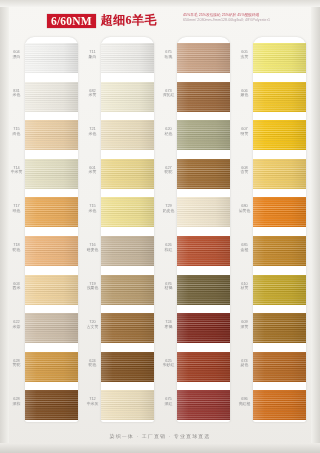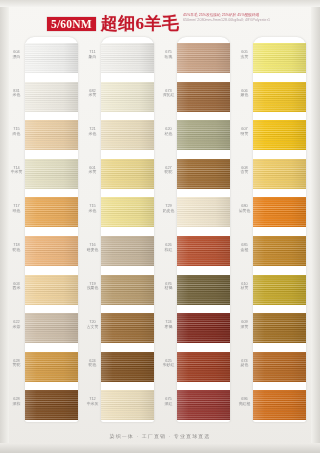--- a/index.html
+++ b/index.html
@@ -63,21 +63,21 @@
     font-size: 11.5px;
     letter-spacing: 0.2px;
     padding: 1px 4px 1px 4px;
     line-height: 12px;
     box-shadow: 0 0 1px rgba(120,20,30,.5);
   }
   #title-cn {
     color: #c2182b;
     font-family: "Liberation Serif", serif;
     font-weight: bold;
-    font-size: 17px;
+    font-size: 12px;
     letter-spacing: 0.4px;
     white-space: nowrap;
     text-shadow: 0 0 1px rgba(190,40,50,.35);
   }
   #spec-block {
     position: absolute;
     left: 183px; top: 2px;
     width: 132px;
   }
   .spec-line {
@@ -174,21 +174,21 @@
 <div id="card">
 
   <div id="paper"></div>
   <div id="paper-edge-l"></div>
   <div id="paper-edge-r"></div>
   <div id="paper-edge-t"></div>
   <div id="paper-edge-b"></div>
 
   <div id="header">
     <div id="title-wrap">
-      <span id="title-badge">5/60NM</span>
+      <span id="title-badge">6/60NM</span>
       <span id="title-cn">超细6羊毛</span>
     </div>
     <div id="spec-block">
       <div class="spec-line l1">45%羊毛 25%改性腈纶 25%粘胶 45%醋酸纤维</div>
       <div class="spec-line l2">650mm/ 2030mm-9mm128.00kg/ball; 48%Polyester1</div>
     </div>
   </div>
 
   <div id="columns">
       <div class="column" style="left: 8px;">

